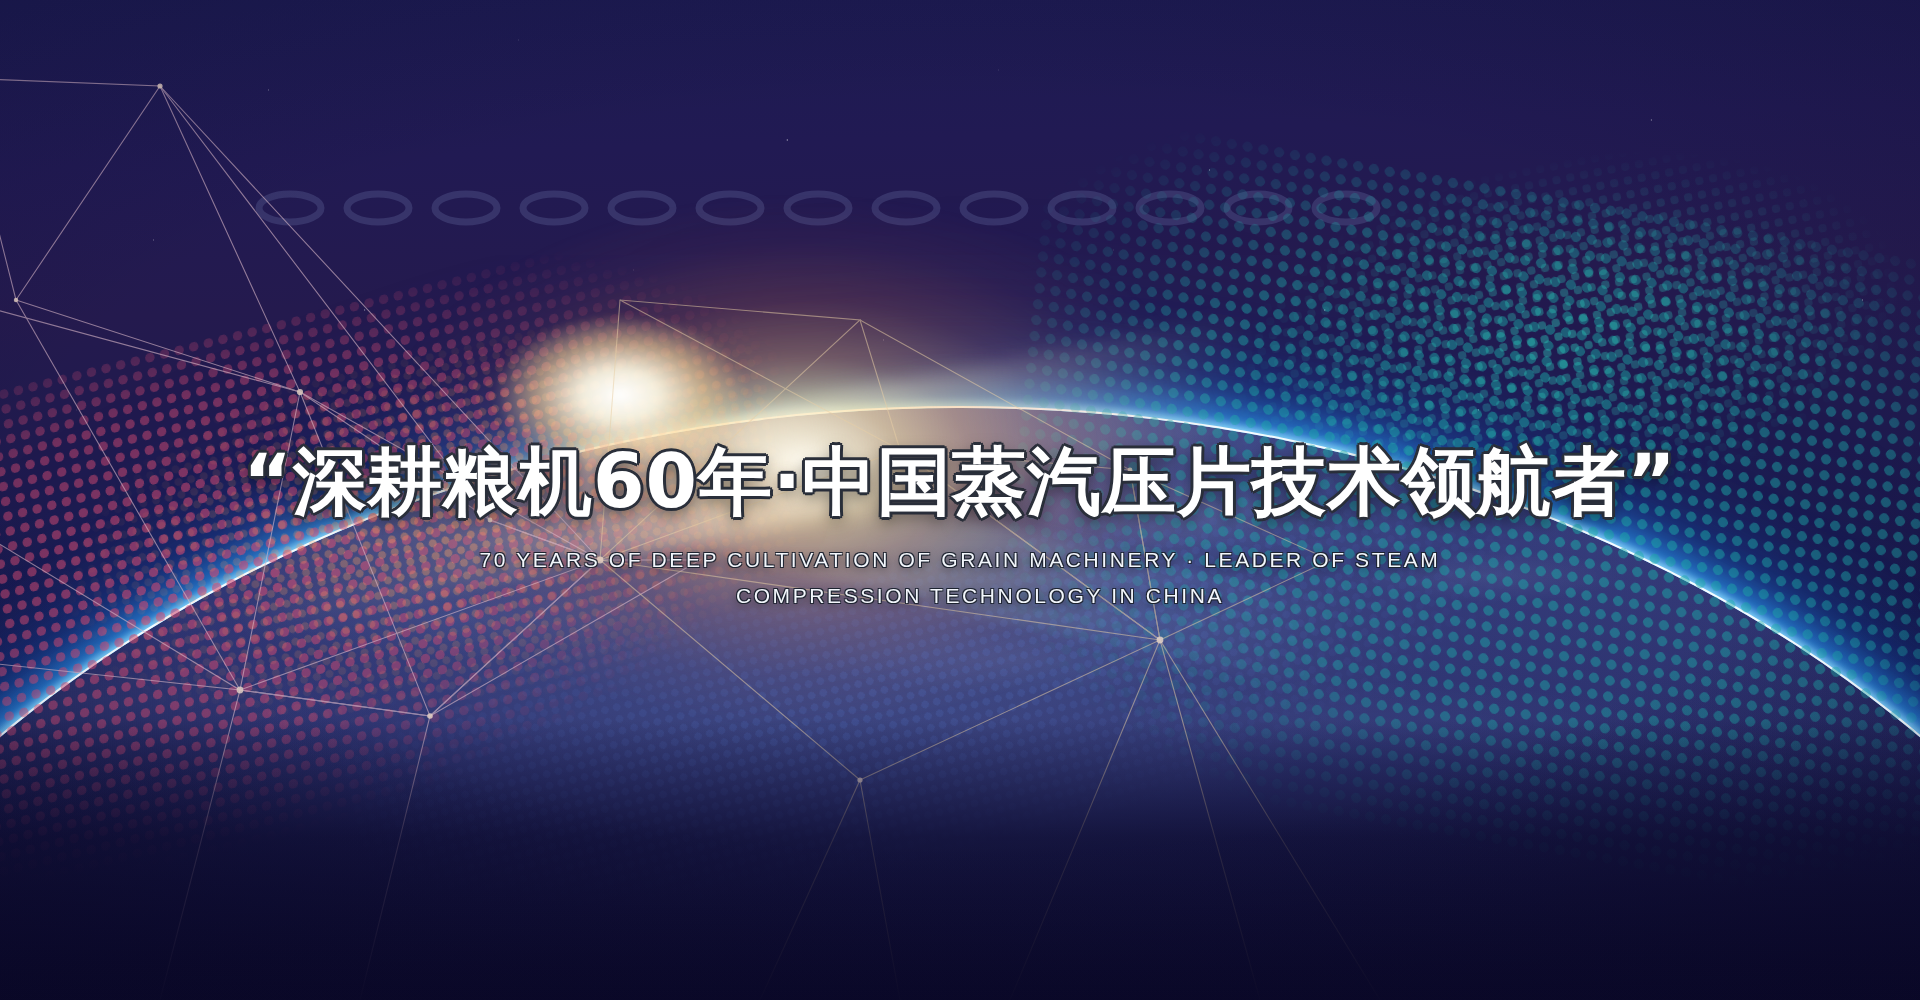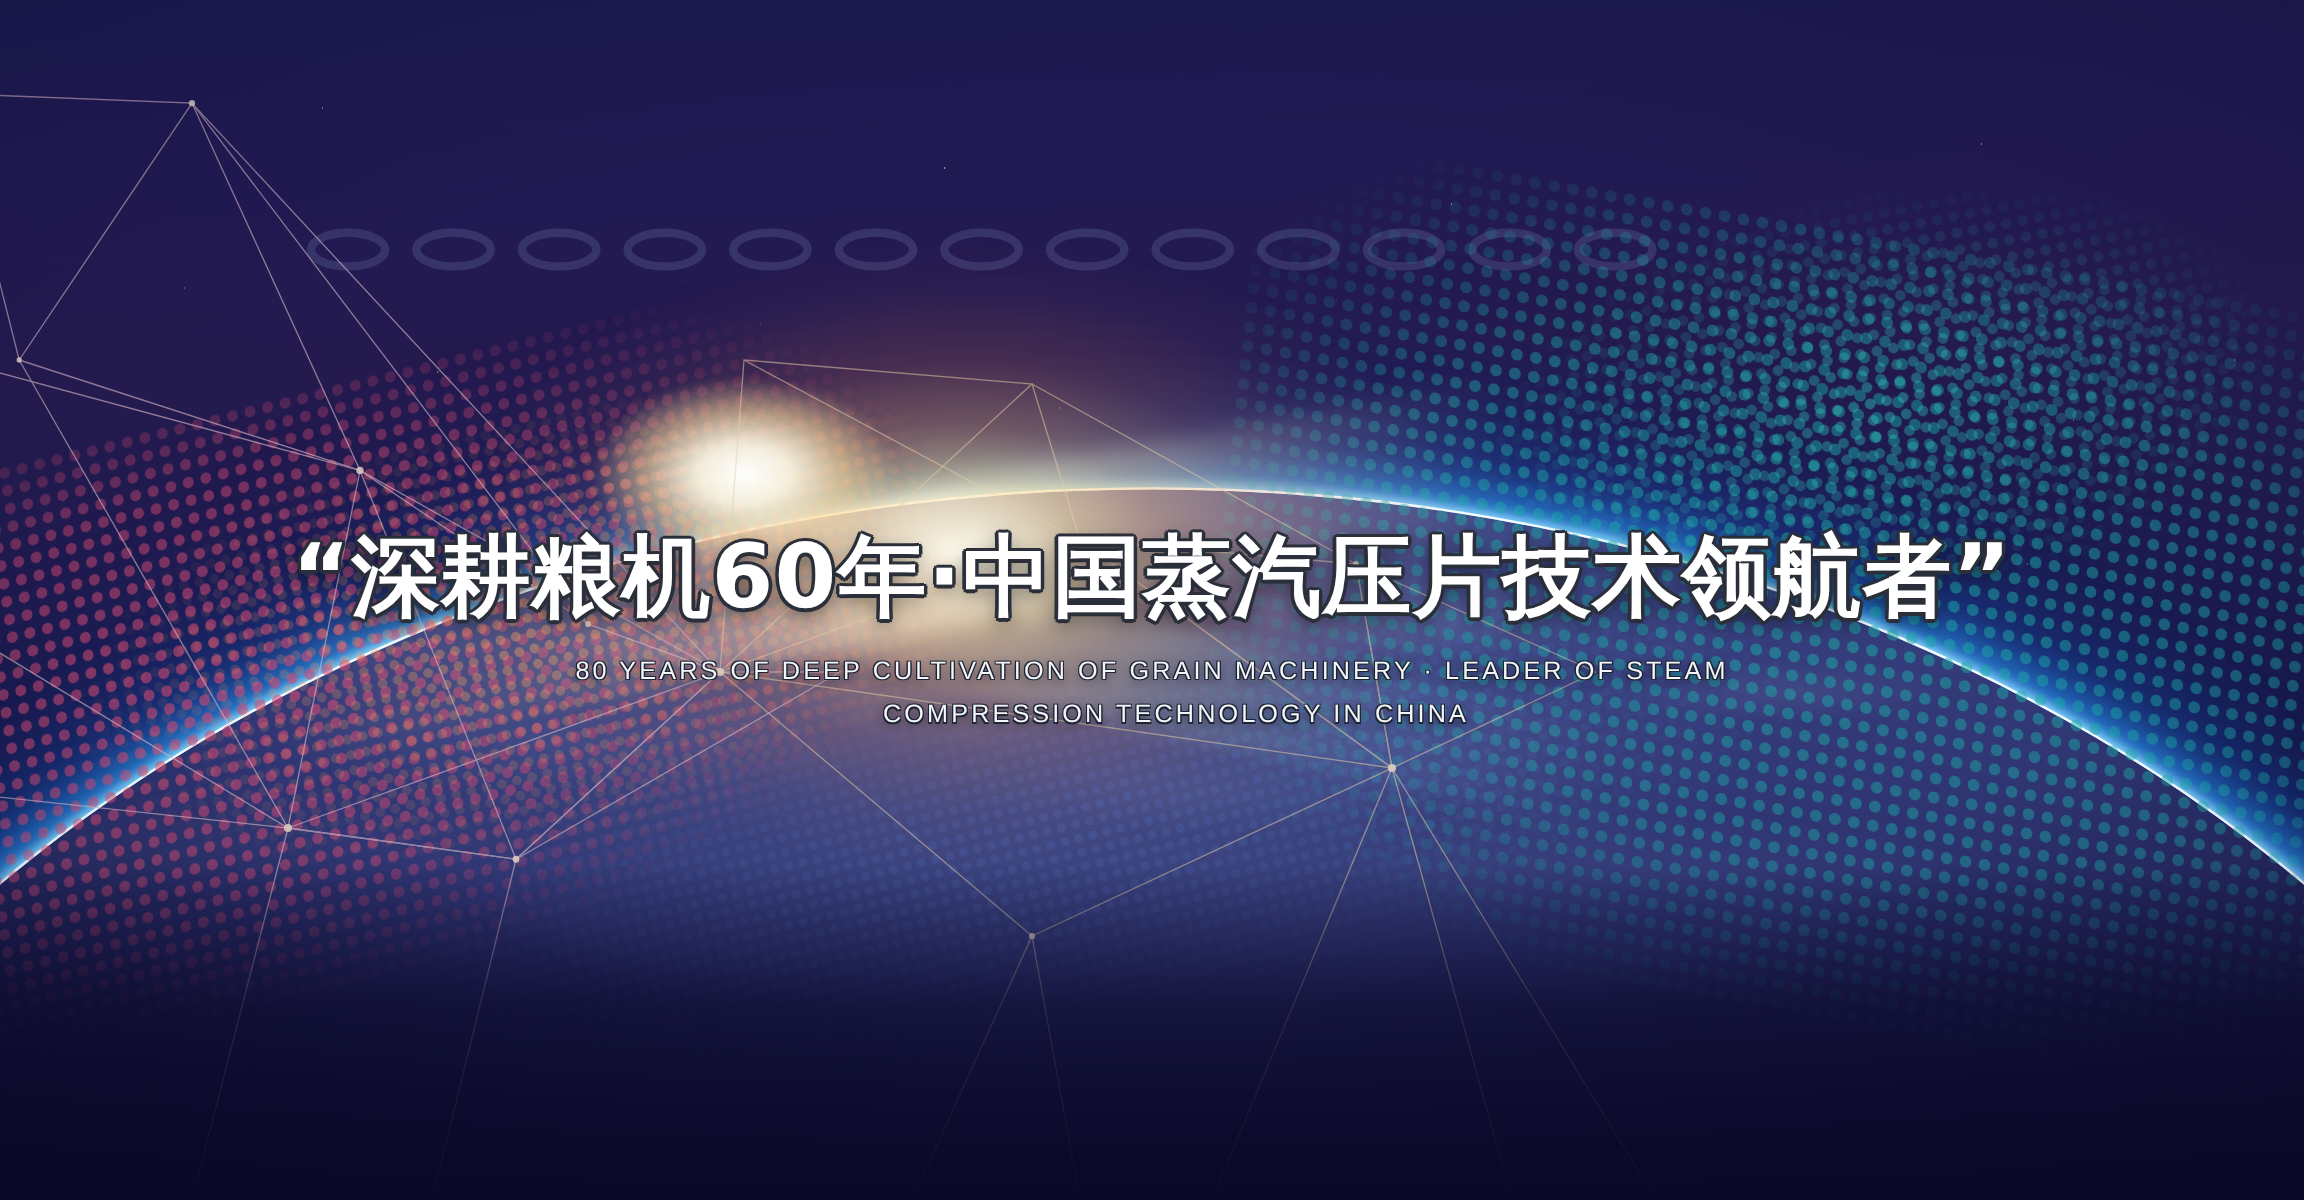--- a/index.html
+++ b/index.html
@@ -327,18 +327,18 @@
       </g>
     </svg>
   </div>
 
   <div class="layer" id="rimMask"></div>
   <div class="layer" id="vignette"></div>
 
   <div id="textblock">
     <div id="title">“深耕粮机60年·中国蒸汽压片技术领航者”</div>
     <div id="subs">
-      <div class="sub" id="sub1">80 YEARS OF DEEP CULTIVATION OF GRAIN MACHINERY · LEADER OF STEAM</div>
+      <div class="sub" id="sub1">70 YEARS OF DEEP CULTIVATION OF GRAIN MACHINERY · LEADER OF STEAM</div>
       <div class="sub" id="sub2">COMPRESSION TECHNOLOGY IN CHINA</div>
     </div>
   </div>
 
 </div>
 
 </body></html>

